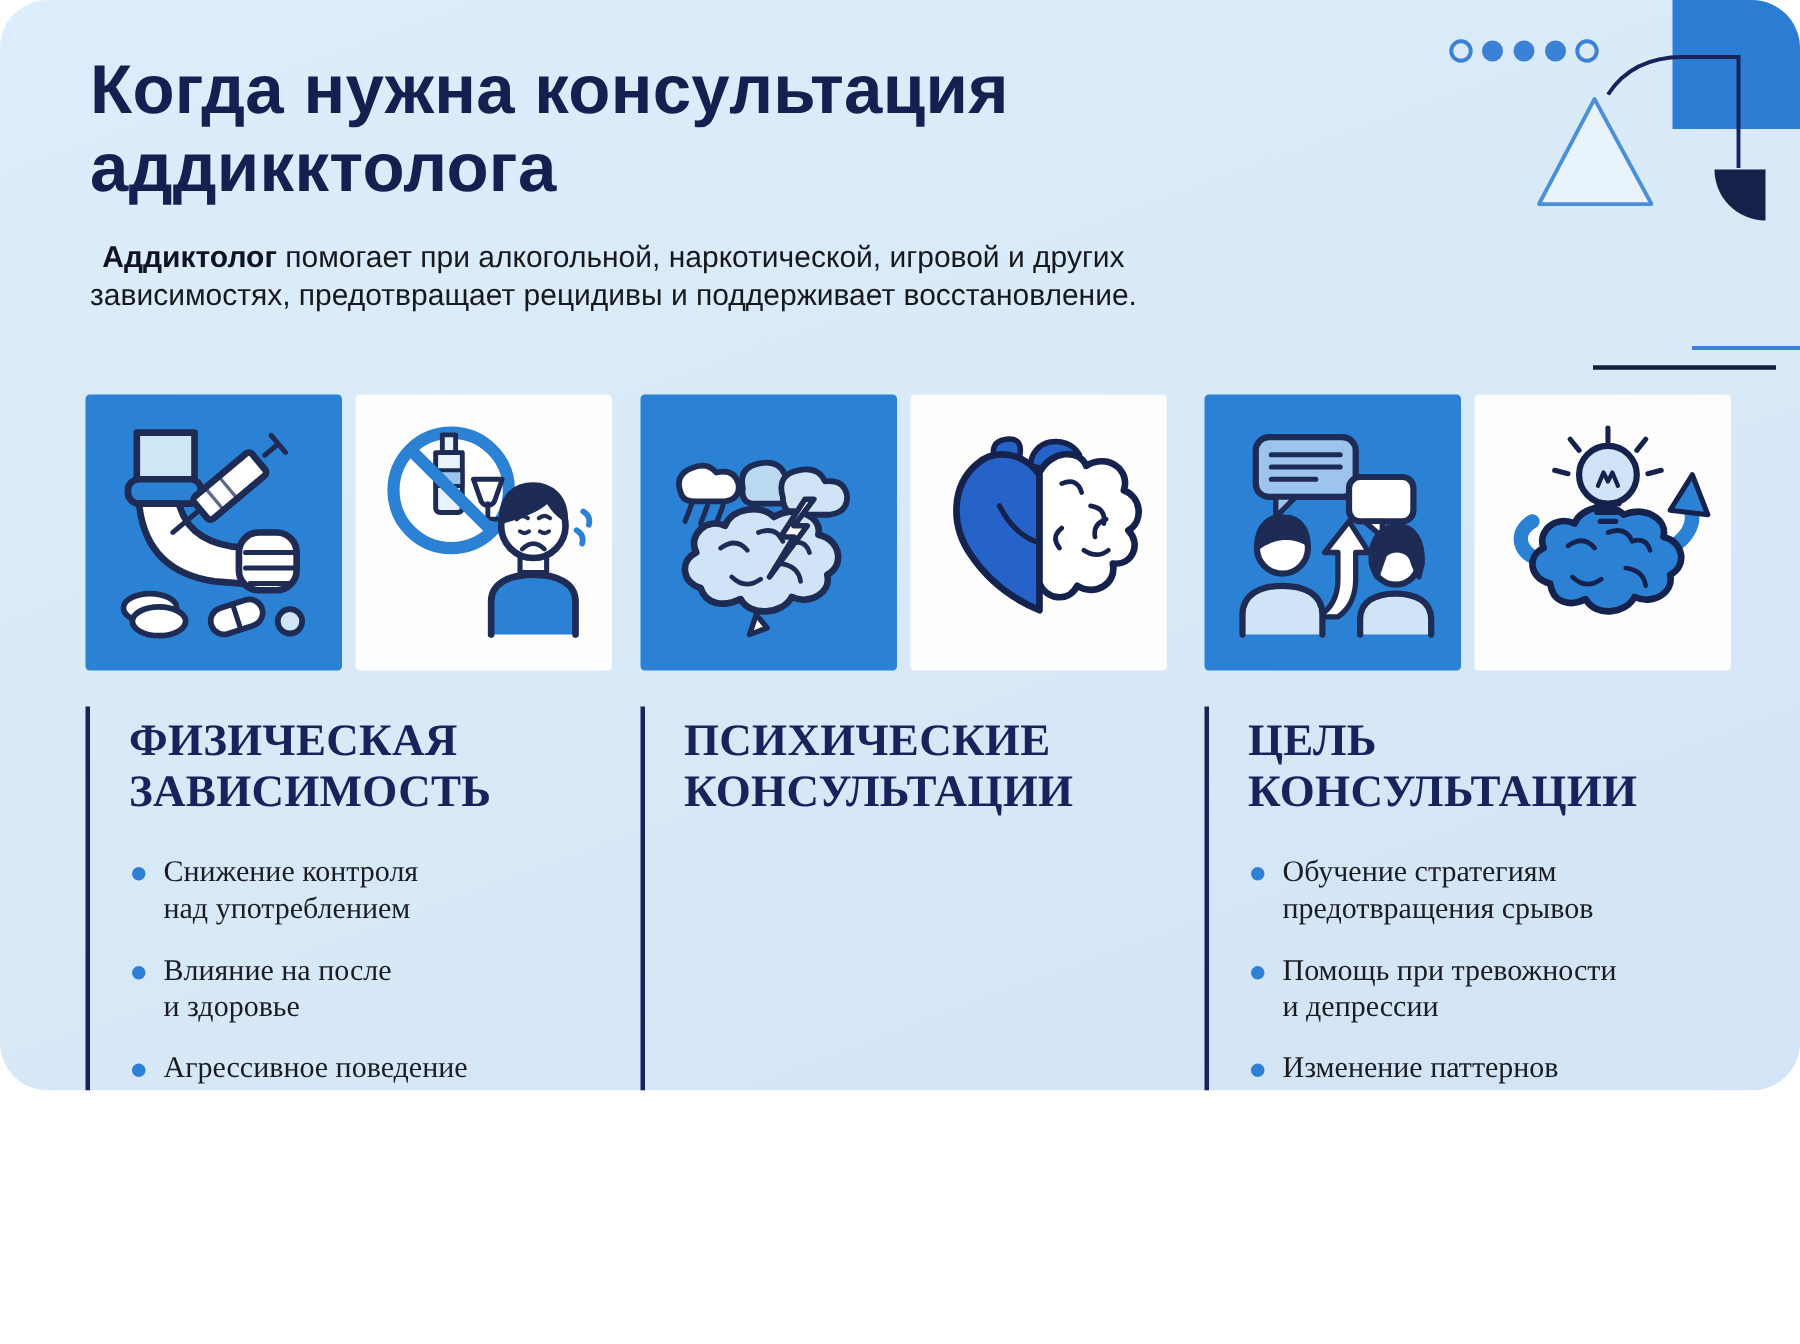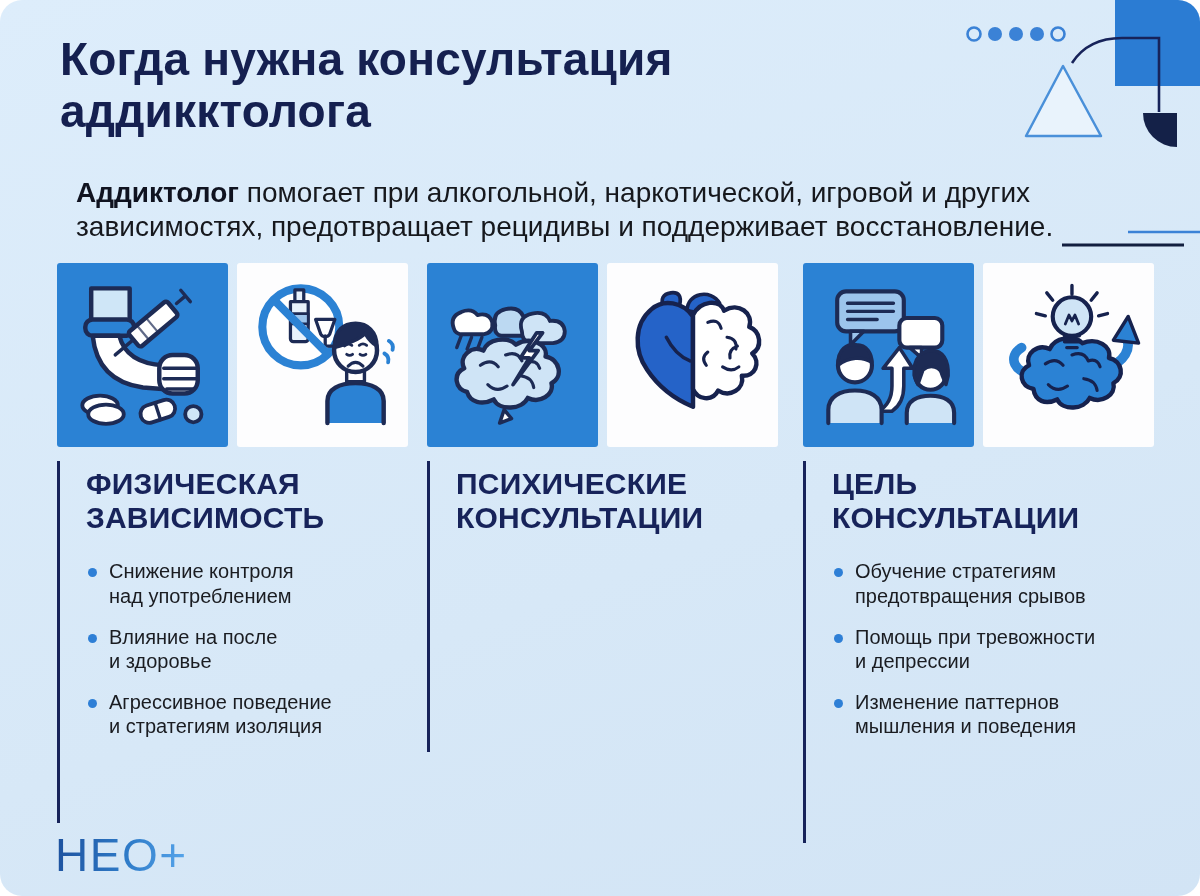--- a/index.html
+++ b/index.html
@@ -1,32 +1,32 @@
 <!DOCTYPE html>
 <html><head>
 <meta charset="utf-8">
 <style>
   html,body{margin:0;padding:0;background:#ffffff;font-family:"Liberation Sans",sans-serif;}
-  .poster{position:relative;width:1200px;height:896px;background:linear-gradient(160deg,#ddedfb 0%,#d7e8f7 60%,#d2e4f5 100%);border-radius:22px;overflow:hidden;}
+  .poster{position:relative;width:1200px;height:727px;background:linear-gradient(160deg,#ddedfb 0%,#d7e8f7 60%,#d2e4f5 100%);border-radius:32px;overflow:hidden;}
 
   .deco{position:absolute;left:0;top:0;width:1200px;height:896px;pointer-events:none;}
 
   .title{position:absolute;left:60px;top:34px;margin:0;font-size:46px;line-height:1.12;font-weight:800;color:#152050;letter-spacing:.2px;white-space:pre-line;}
-  .intro{position:absolute;left:60px;top:160px;margin:16px;font-size:28px;line-height:1.23;color:#16181d;white-space:pre-line;max-width:1070px;}
+  .intro{position:absolute;left:60px;top:160px;margin:0;font-size:20px;line-height:1.23;color:#16181d;white-space:pre-line;max-width:1070px;text-align:center;}
   .intro b{font-weight:700;color:#101320;}
 
   .col{position:absolute;top:263px;width:352px;}
   #col1{left:57px;} #col2{left:427px;} #col3{left:803px;}
   .tiles{display:flex;gap:9px;}
   .tile{width:171px;height:184px;border-radius:3px;display:flex;align-items:center;justify-content:center;}
   .tile.blue{background:#2b82d4;}
   .tile.white{background:#fdfdfe;}
   .tile svg{width:148px;height:158px;}
 
-  .colbody{margin-top:14px;border-left:3px solid #17235a;padding:6px 0 0 26px;box-sizing:border-box;}
+  .colbody{margin-top:24px;border-left:3px solid #17235a;padding:6px 0 0 26px;box-sizing:border-box;font-family:Liberation Serif, serif;}
   #col1 .colbody{height:362px;} #col2 .colbody{height:291px;} #col3 .colbody{height:382px;}
   .colbody h2{margin:0 0 24px;font-size:30px;line-height:1.14;font-weight:800;color:#17235a;white-space:pre-line;letter-spacing:.2px;}
   .colbody ul{list-style:none;margin:0;padding:0;}
   .colbody li{position:relative;padding-left:23px;margin-bottom:17px;font-size:20px;line-height:1.21;color:#1a1c21;white-space:pre-line;}
   .colbody li::before{content:"";position:absolute;left:2px;top:9px;width:9px;height:9px;border-radius:50%;background:#2e7fd6;}
 
   .logo{position:absolute;left:55px;top:828px;font-size:46px;font-weight:400;letter-spacing:1.5px;background:linear-gradient(100deg,#1c4f9c 0%,#2f7cc9 55%,#5aa9ee 100%);-webkit-background-clip:text;background-clip:text;color:transparent;}
 </style>
 </head>
 <body>

